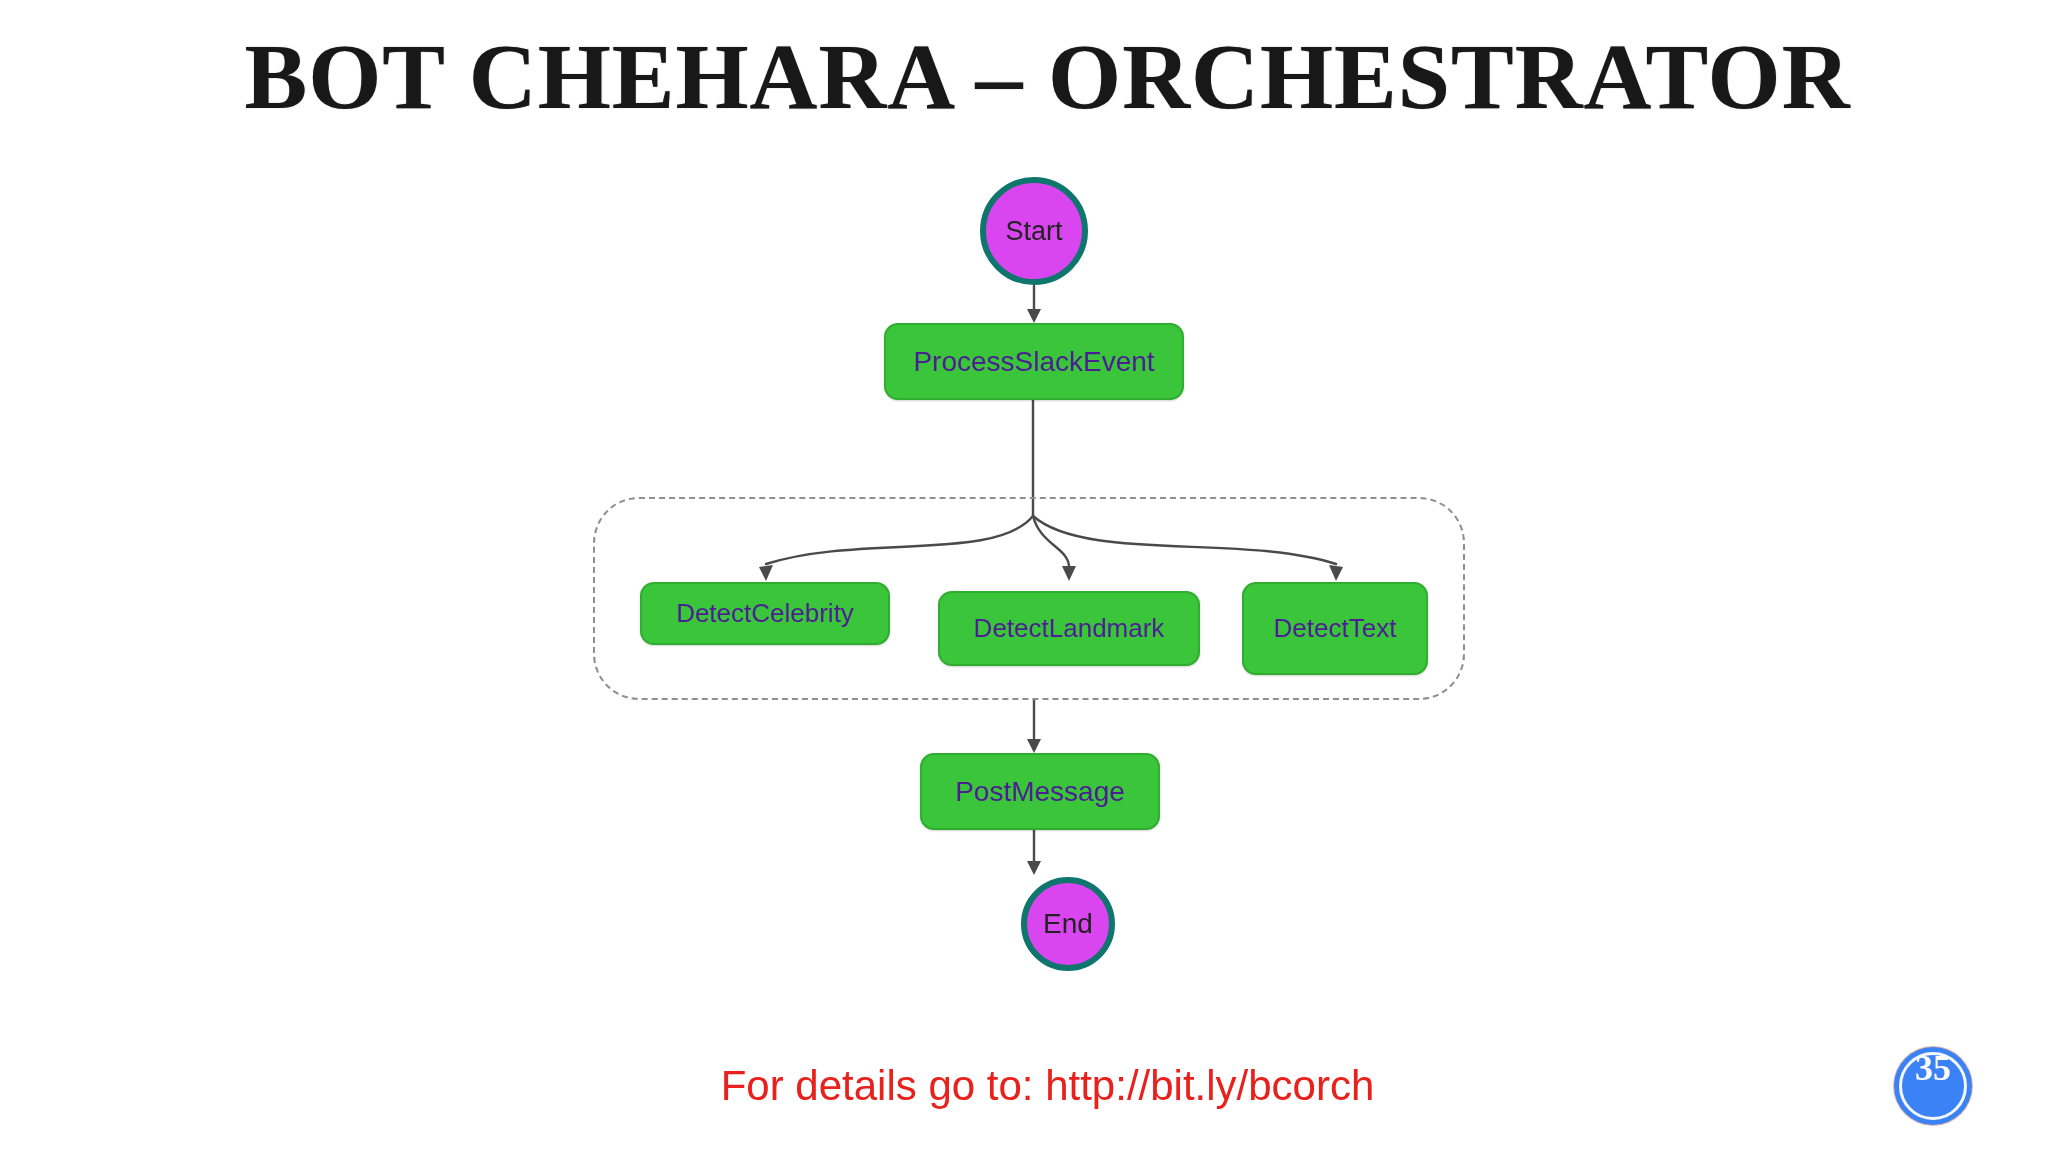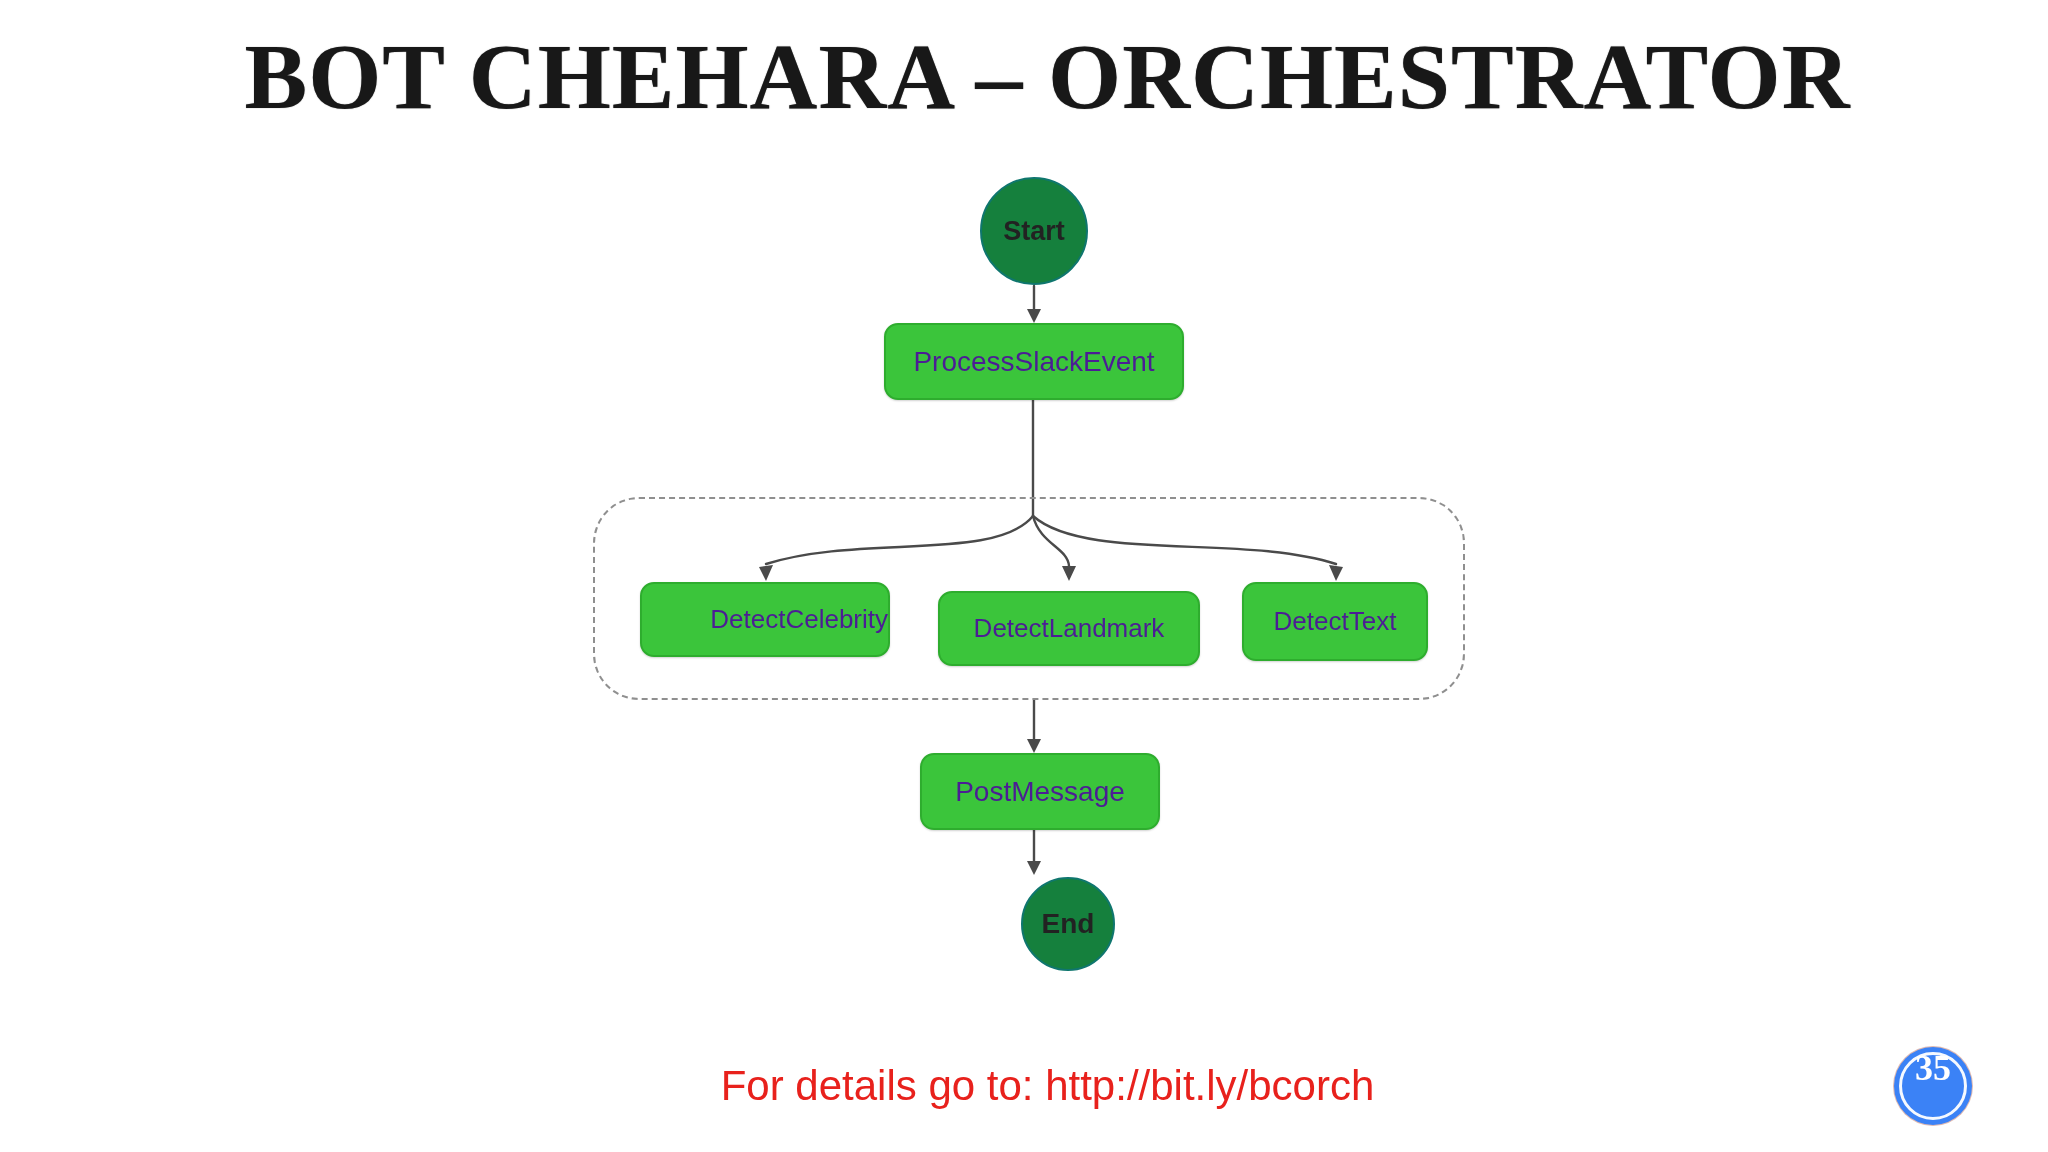--- a/index.html
+++ b/index.html
@@ -33,31 +33,31 @@
     font-weight:400;
     white-space:nowrap;
   }
   .node.rect{
     background:#3bc53b;
     border:2px solid #2ead2e;
     border-radius:14px;
     box-shadow:0 1px 2px rgba(0,0,0,.18);
   }
   .node.circle{
-    background:#15803d;
-    border:2px solid #0f766e;
+    background:#d946ef;
+    border:6px solid #0f766e;
     border-radius:50%;
     color:#222222;
-    font-weight:700;
+    font-weight:400;
   }
   #node-start{left:980px;top:177px;width:108px;height:108px;font-size:27px;}
   #node-process{left:884px;top:323px;width:300px;height:77px;font-size:28px;}
-  #node-celebrity{left:640px;top:582px;width:250px;height:75px;font-size:26px;justify-content:flex-end;}
+  #node-celebrity{left:640px;top:582px;width:250px;height:63px;font-size:26px;}
   #node-landmark{left:938px;top:591px;width:262px;height:75px;font-size:26px;}
-  #node-text{left:1242px;top:582px;width:186px;height:79px;font-size:26px;}
+  #node-text{left:1242px;top:582px;width:186px;height:93px;font-size:26px;}
   #node-post{left:920px;top:753px;width:240px;height:77px;font-size:28px;}
   #node-end{left:1021px;top:877px;width:94px;height:94px;font-size:28px;}
   .parallel-group{
     position:absolute;
     left:593px;top:497px;width:872px;height:203px;
     box-sizing:border-box;
     border:2px dashed #8f8f8f;
     border-radius:46px;
     background:transparent;
   }

